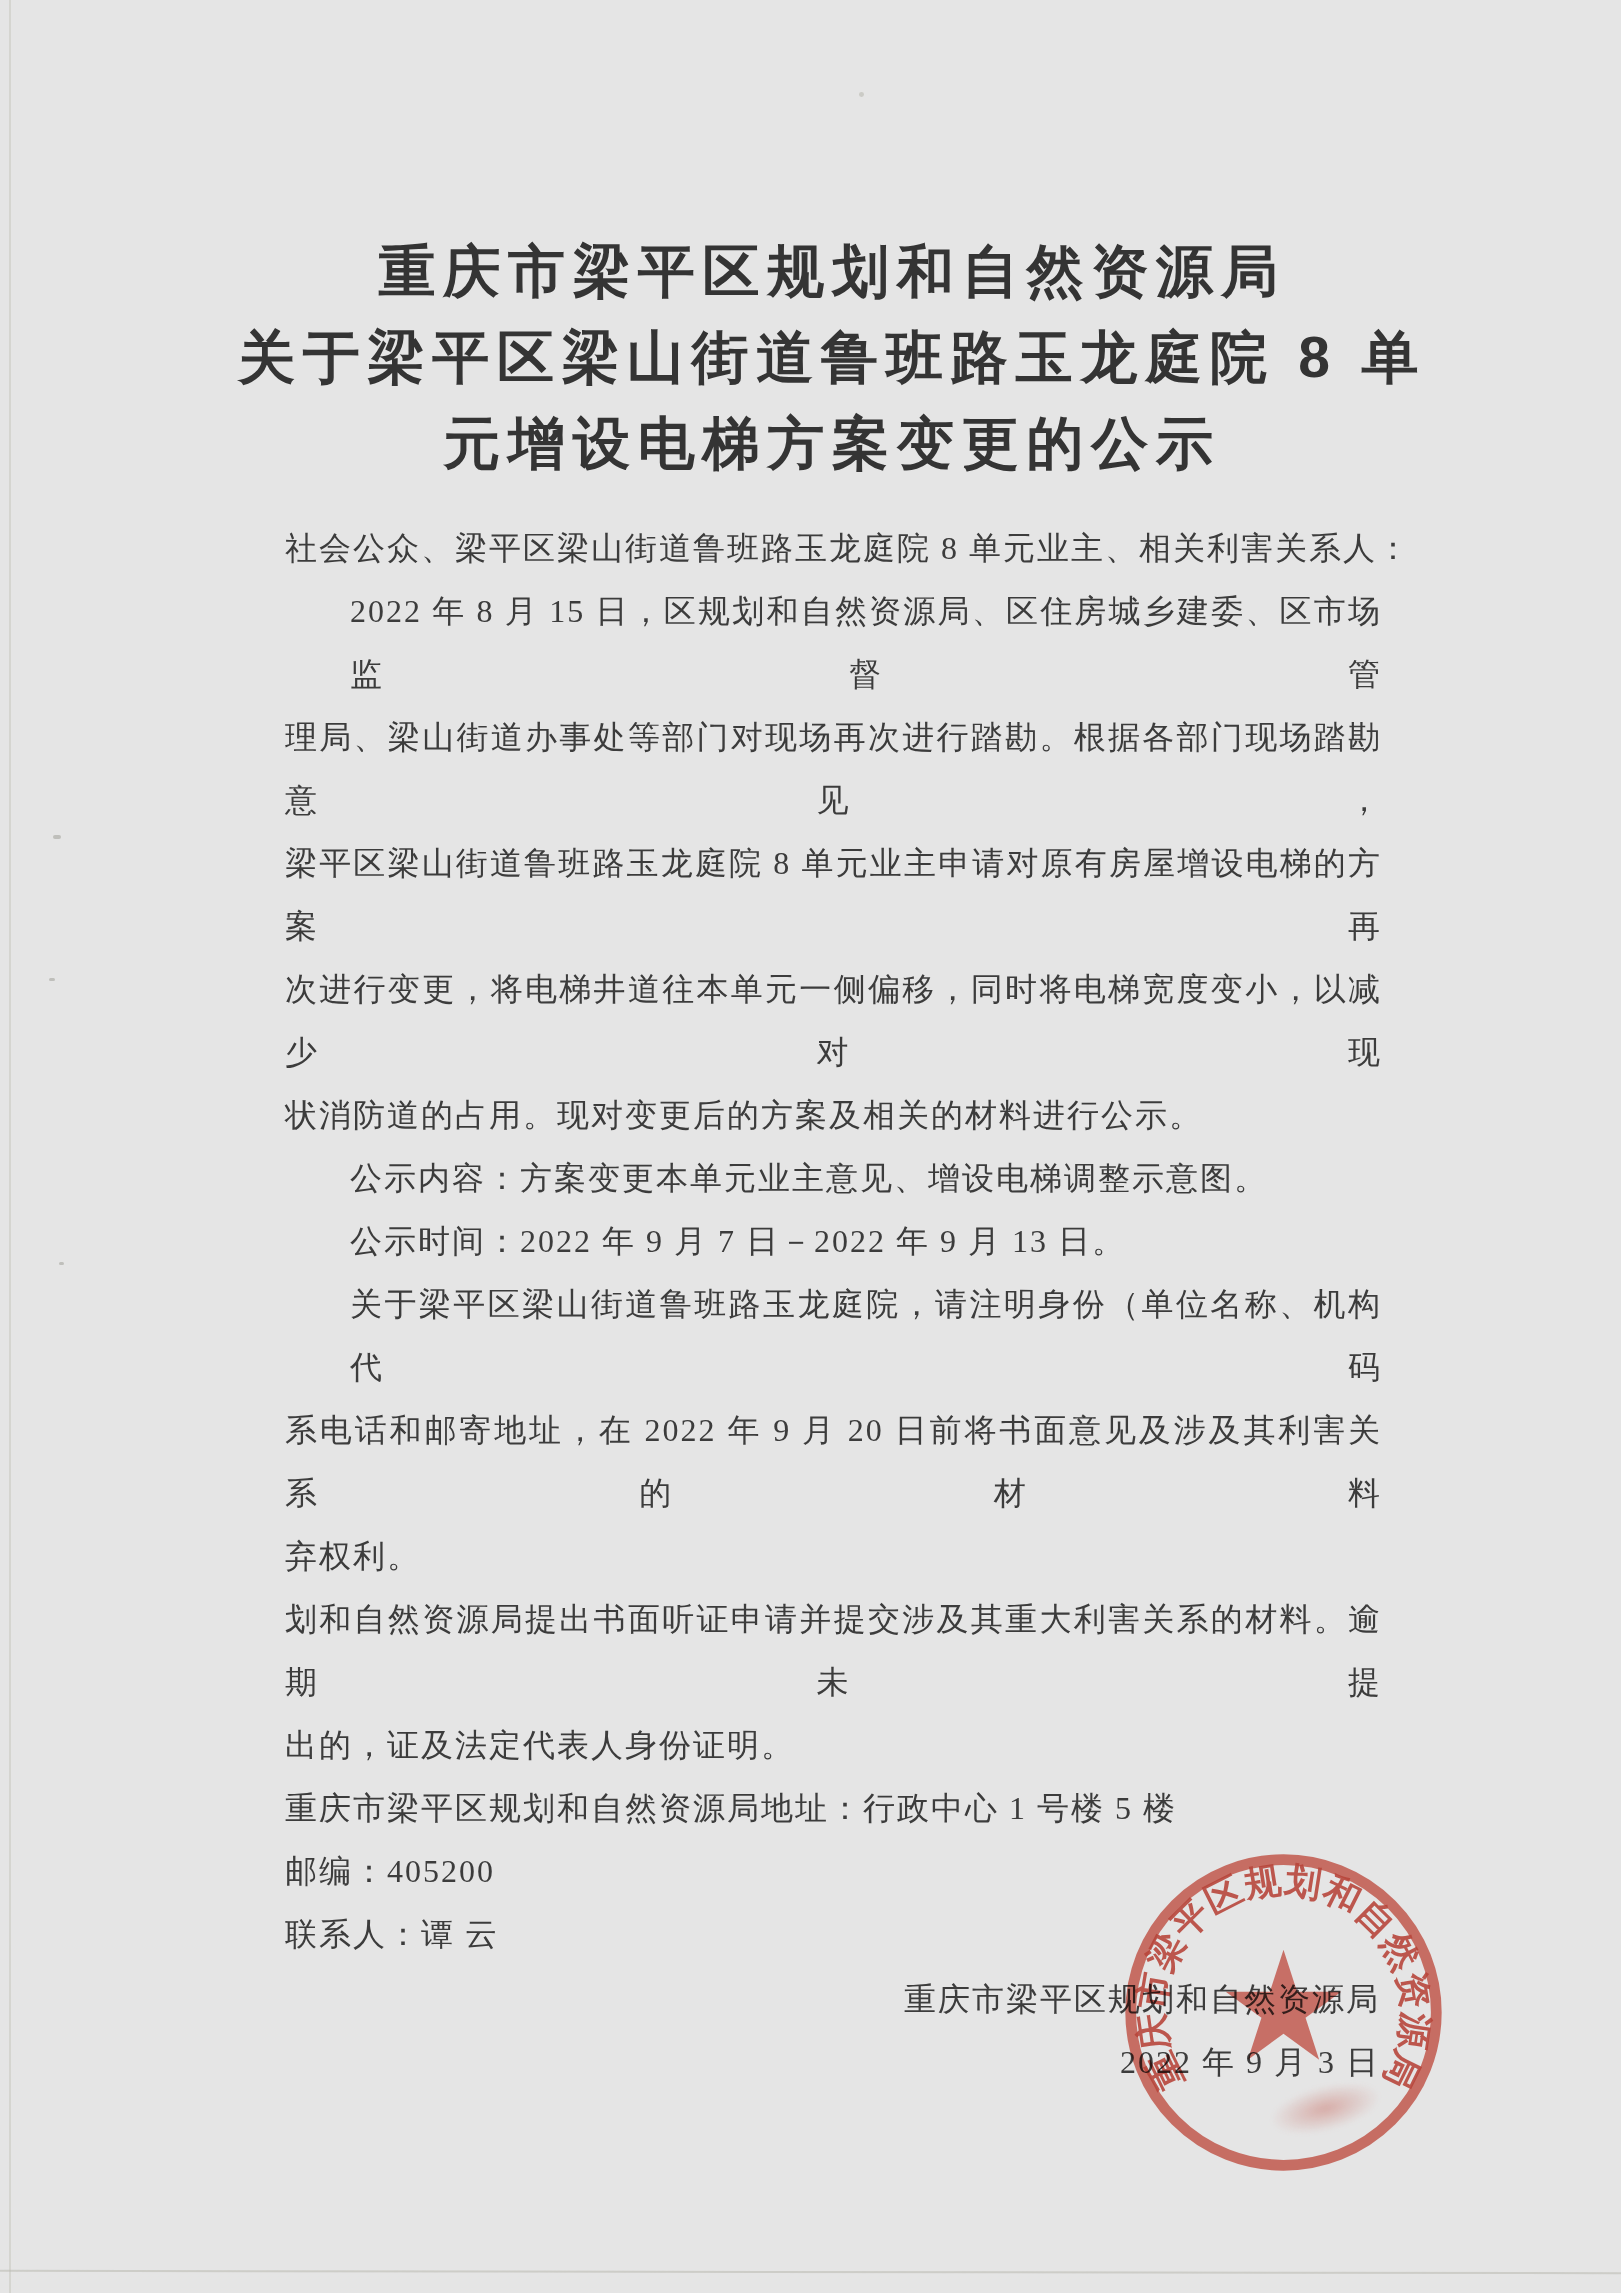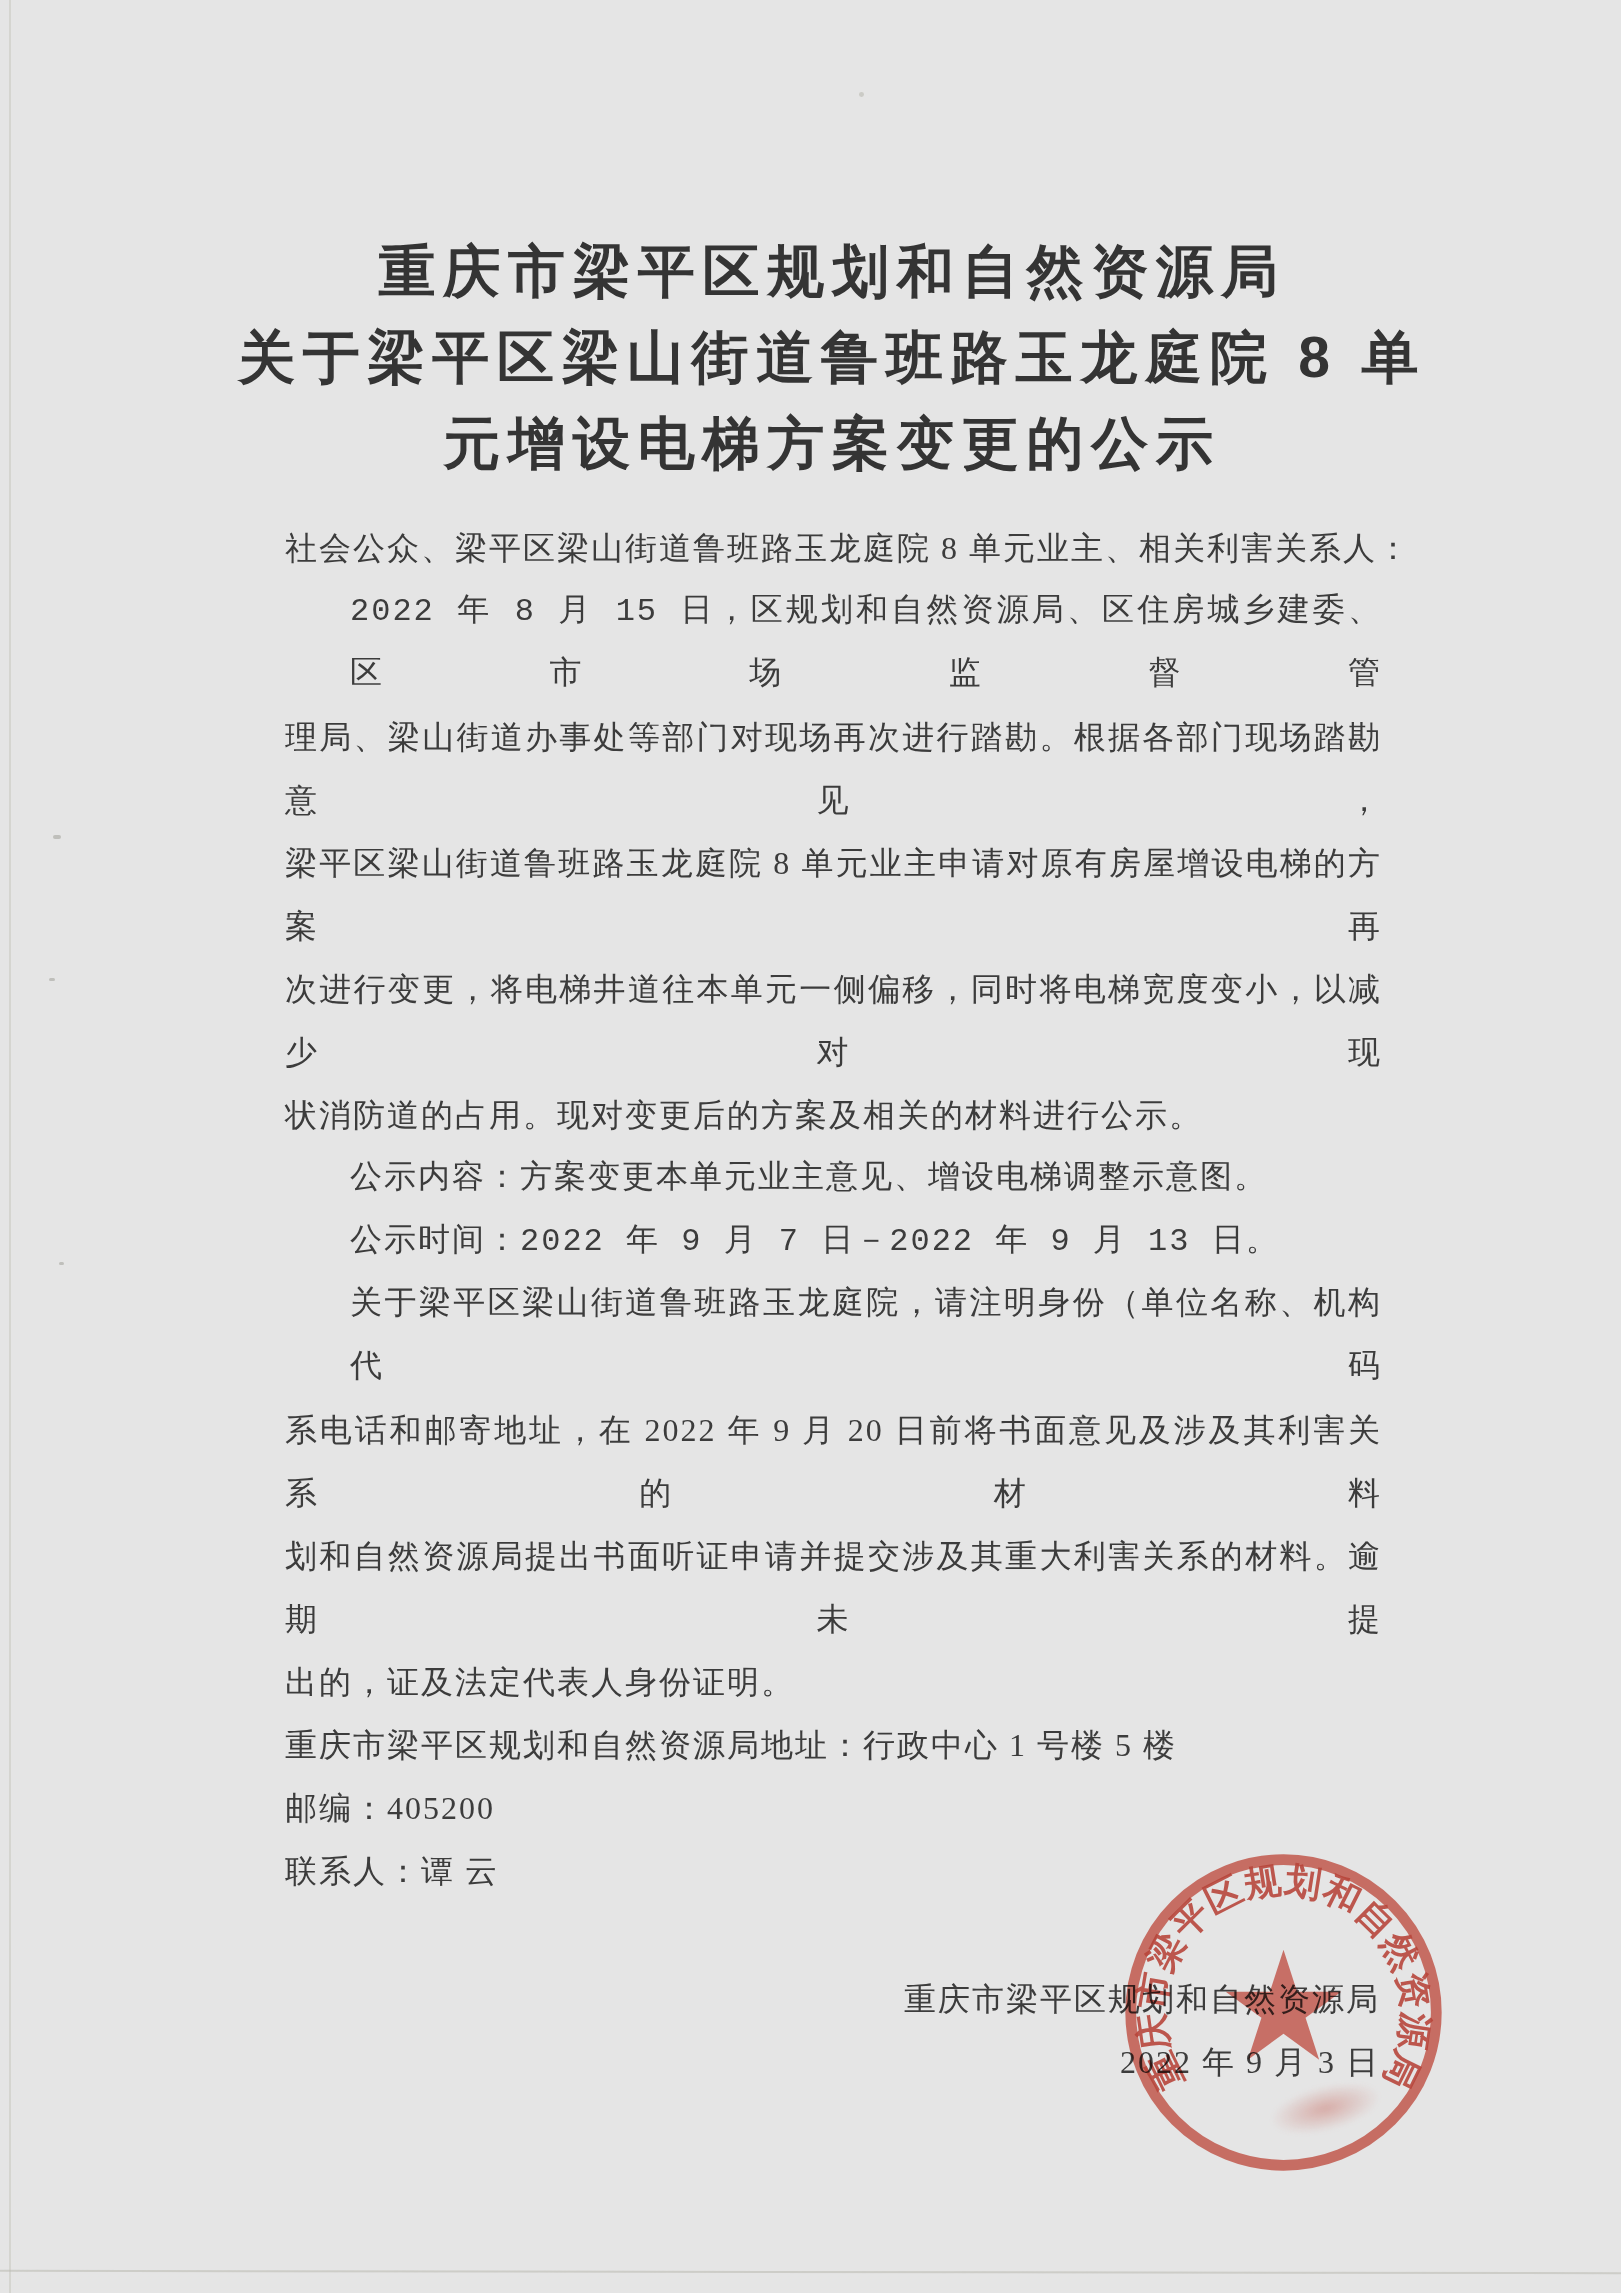--- a/index.html
+++ b/index.html
@@ -24,21 +24,21 @@
   }
   
   .body-block{
     position:absolute;top:517px;left:253px;width:1129px;
     font-size:32px;
     line-height:63px;
     letter-spacing:2px;
     color:#3c3c3c;
   }
   .line{white-space:nowrap;margin-left:32px;}
-  .line.indent{padding-left:65px;font-family:Liberation Mono, monospace;}
+  .line.indent{padding-left:65px;}
   .line.justify{
     white-space:normal;
     text-align:justify;
     text-align-last:justify;
   }
   
   .signature-block{
     position:absolute;top:1968px;right:241px;
     text-align:right;
     font-size:32px;
@@ -91,20 +91,21 @@
       <div class="line">社会公众、梁平区梁山街道鲁班路玉龙庭院 8 单元业主、相关利害关系人：</div>
       <div class="line indent justify">2022 年 8 月 15 日，区规划和自然资源局、区住房城乡建委、区市场监督管</div>
       <div class="line justify">理局、梁山街道办事处等部门对现场再次进行踏勘。根据各部门现场踏勘意见，</div>
       <div class="line justify">梁平区梁山街道鲁班路玉龙庭院 8 单元业主申请对原有房屋增设电梯的方案再</div>
       <div class="line justify">次进行变更，将电梯井道往本单元一侧偏移，同时将电梯宽度变小，以减少对现</div>
       <div class="line">状消防道的占用。现对变更后的方案及相关的材料进行公示。</div>
       <div class="line indent">公示内容：方案变更本单元业主意见、增设电梯调整示意图。</div>
       <div class="line indent">公示时间：2022 年 9 月 7 日－2022 年 9 月 13 日。</div>
       <div class="line indent justify">关于梁平区梁山街道鲁班路玉龙庭院，请注明身份（单位名称、机构代码</div>
       <div class="line justify">系电话和邮寄地址，在 2022 年 9 月 20 日前将书面意见及涉及其利害关系的材料</div>
+      <div class="line">弃权利。</div>
       <div class="line justify">划和自然资源局提出书面听证申请并提交涉及其重大利害关系的材料。逾期未提</div>
       <div class="line">出的，证及法定代表人身份证明。</div>
       <div class="line">重庆市梁平区规划和自然资源局地址：行政中心 1 号楼 5 楼</div>
       <div class="line">邮编：405200</div>
       <div class="line">联系人：谭 云</div>
     </div>
 
   <div class="signature-block">
     <div>重庆市梁平区规划和自然资源局</div>
     <div>2022 年 9 月 3 日</div>

